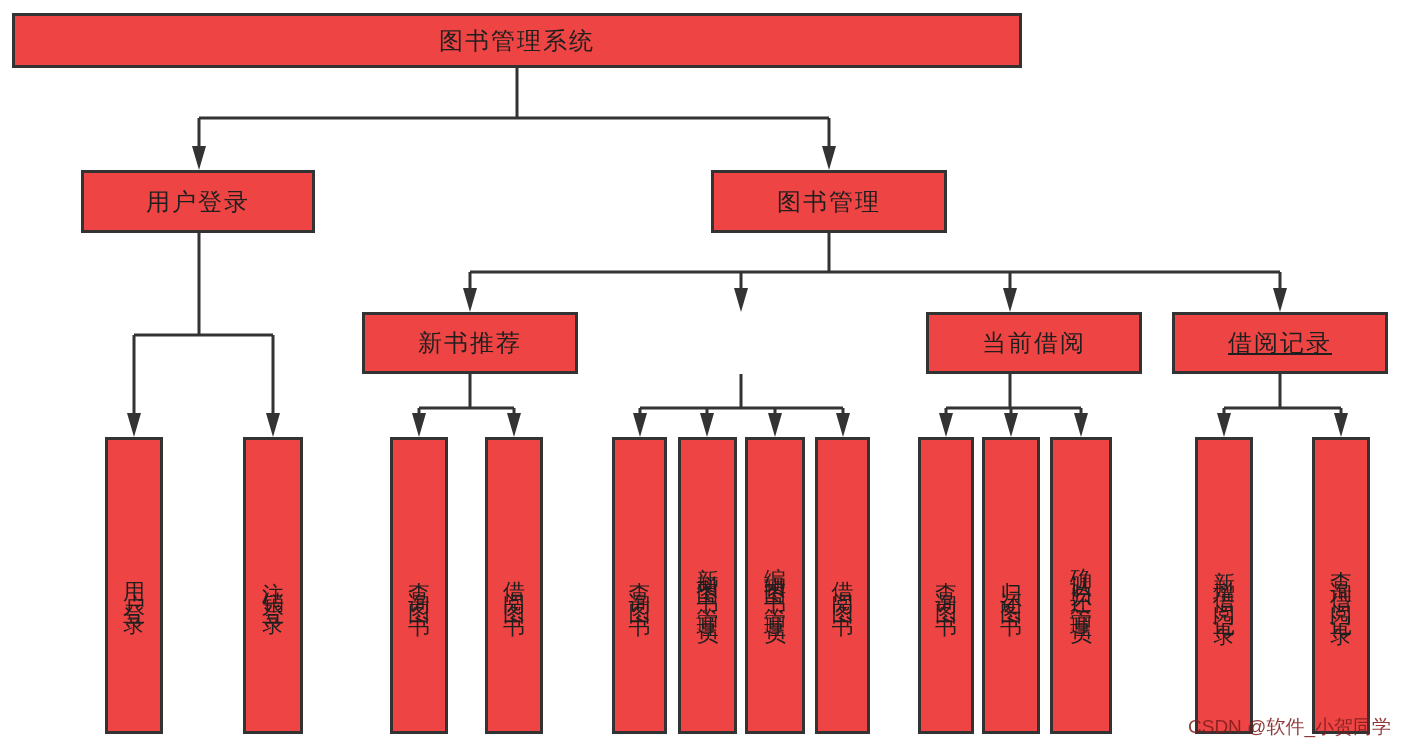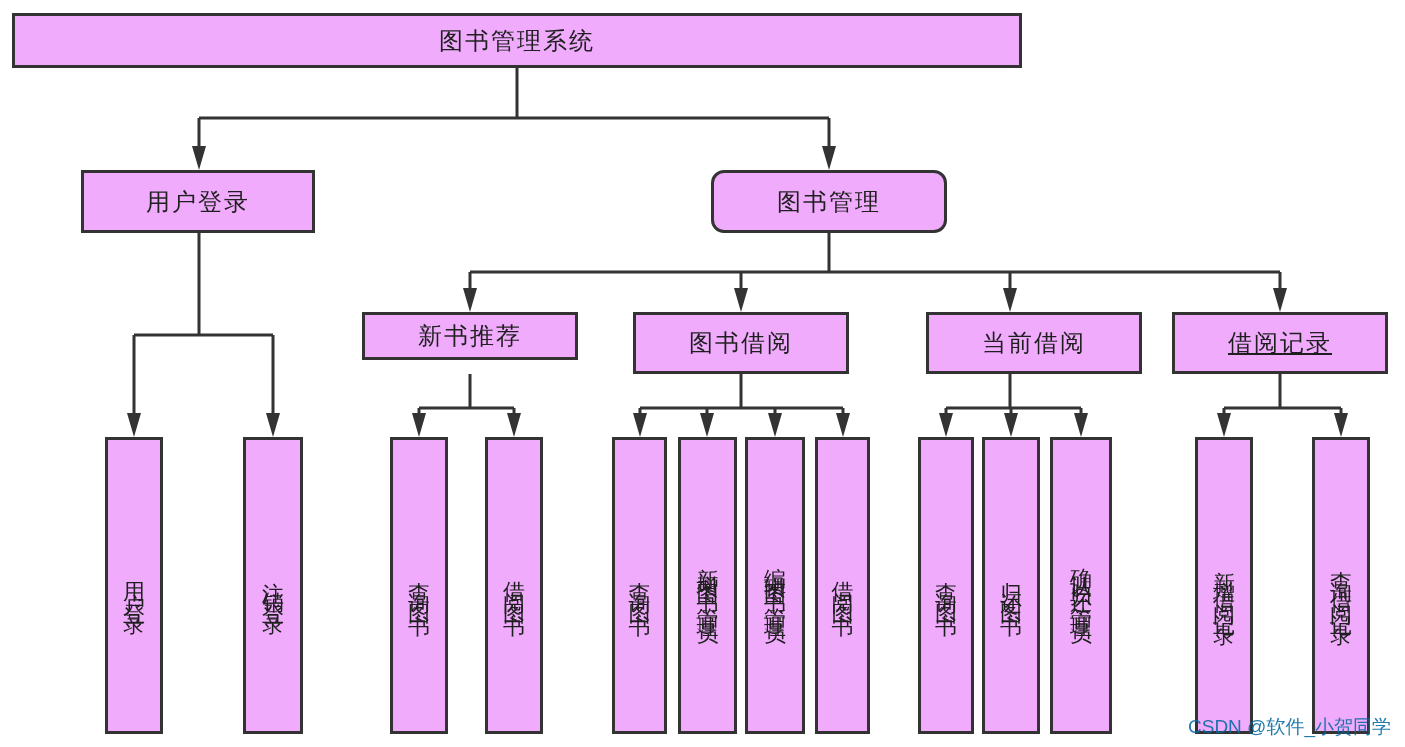--- a/index.html
+++ b/index.html
@@ -8,43 +8,43 @@
     width: 1405px;
     height: 747px;
     background: #ffffff;
     overflow: hidden;
     font-family: "Liberation Sans", "DejaVu Sans", sans-serif;
     color: #1f1f1f;
   }
   .wires { position: absolute; left: 0; top: 0; width: 1405px; height: 747px; }
   .box {
     position: absolute;
-    background: #f0abfc;
+    background: #ef4444;
     border: 3px solid #333333;
     box-sizing: border-box;
     display: flex;
     align-items: center;
     justify-content: center;
     text-align: center;
   }
   .hlabel { font-size: 24px; letter-spacing: 2px; white-space: nowrap; }
   .vlabel {
     writing-mode: vertical-rl;
     text-orientation: mixed;
     font-size: 22px;
     letter-spacing: 11px;
     white-space: nowrap;
   }
   .vlabel.tight { letter-spacing: 8px; }
 
   
   .n-root   { left: 12px;  top: 13px;  width: 1010px; height: 55px; }
   .n-l2a    { left: 81px;  top: 170px; width: 234px;  height: 63px; }
-  .n-l2b    { left: 711px; top: 170px; width: 236px;  height: 63px; border-radius: 13px; }
-  .n-l3a    { left: 362px;  top: 312px; width: 216px; height: 48px; text-align: right; }
+  .n-l2b    { left: 711px; top: 170px; width: 236px;  height: 63px; }
+  .n-l3a    { left: 362px;  top: 312px; width: 216px; height: 62px; text-align: right; }
   .n-l3b    { left: 633px;  top: 312px; width: 216px; height: 62px; }
   .n-l3c    { left: 926px;  top: 312px; width: 216px; height: 62px; }
   .n-l3d    { left: 1172px; top: 312px; width: 216px; height: 62px; text-decoration: underline; }
   .tall     { top: 437px; height: 297px; }
   .n-g1a { left: 105px;  width: 58px; }
   .n-g1b { left: 243px;  width: 60px; }
   .n-g2a { left: 390px;  width: 58px; }
   .n-g2b { left: 485px;  width: 58px; }
   .n-g3a { left: 612px;  width: 55px; }
   .n-g3b { left: 678px;  width: 59px; }
@@ -54,21 +54,21 @@
   .n-g4b { left: 982px;  width: 58px; }
   .n-g4c { left: 1050px; width: 62px; }
   .n-g5a { left: 1195px; width: 58px; }
   .n-g5b { left: 1312px; width: 58px; }
 
   .watermark {
     position: absolute;
     left: 1188px;
     top: 714px;
     font-size: 19px;
-    color: #0369a1;
+    color: #7f1d1d;
     opacity: 0.88;
     white-space: nowrap;
     z-index: 10;
   }
 </style>
 </head>
 <body>
 
 <div class="canvas">
 
@@ -117,23 +117,20 @@
   <div class="box n-l2a">
     <span class="hlabel">用户登录</span>
   </div>
   <div class="box n-l2b">
     <span class="hlabel">图书管理</span>
   </div>
 
   <div class="box n-l3a">
     <span class="hlabel">新书推荐</span>
   </div>
-  <div class="box n-l3b">
-    <span class="hlabel">图书借阅</span>
-  </div>
   <div class="box n-l3c">
     <span class="hlabel">当前借阅</span>
   </div>
   <div class="box n-l3d">
     <span class="hlabel">借阅记录</span>
   </div>
 
   <div class="box tall n-g1a">
     <span class="vlabel">用户登录</span>
   </div>

